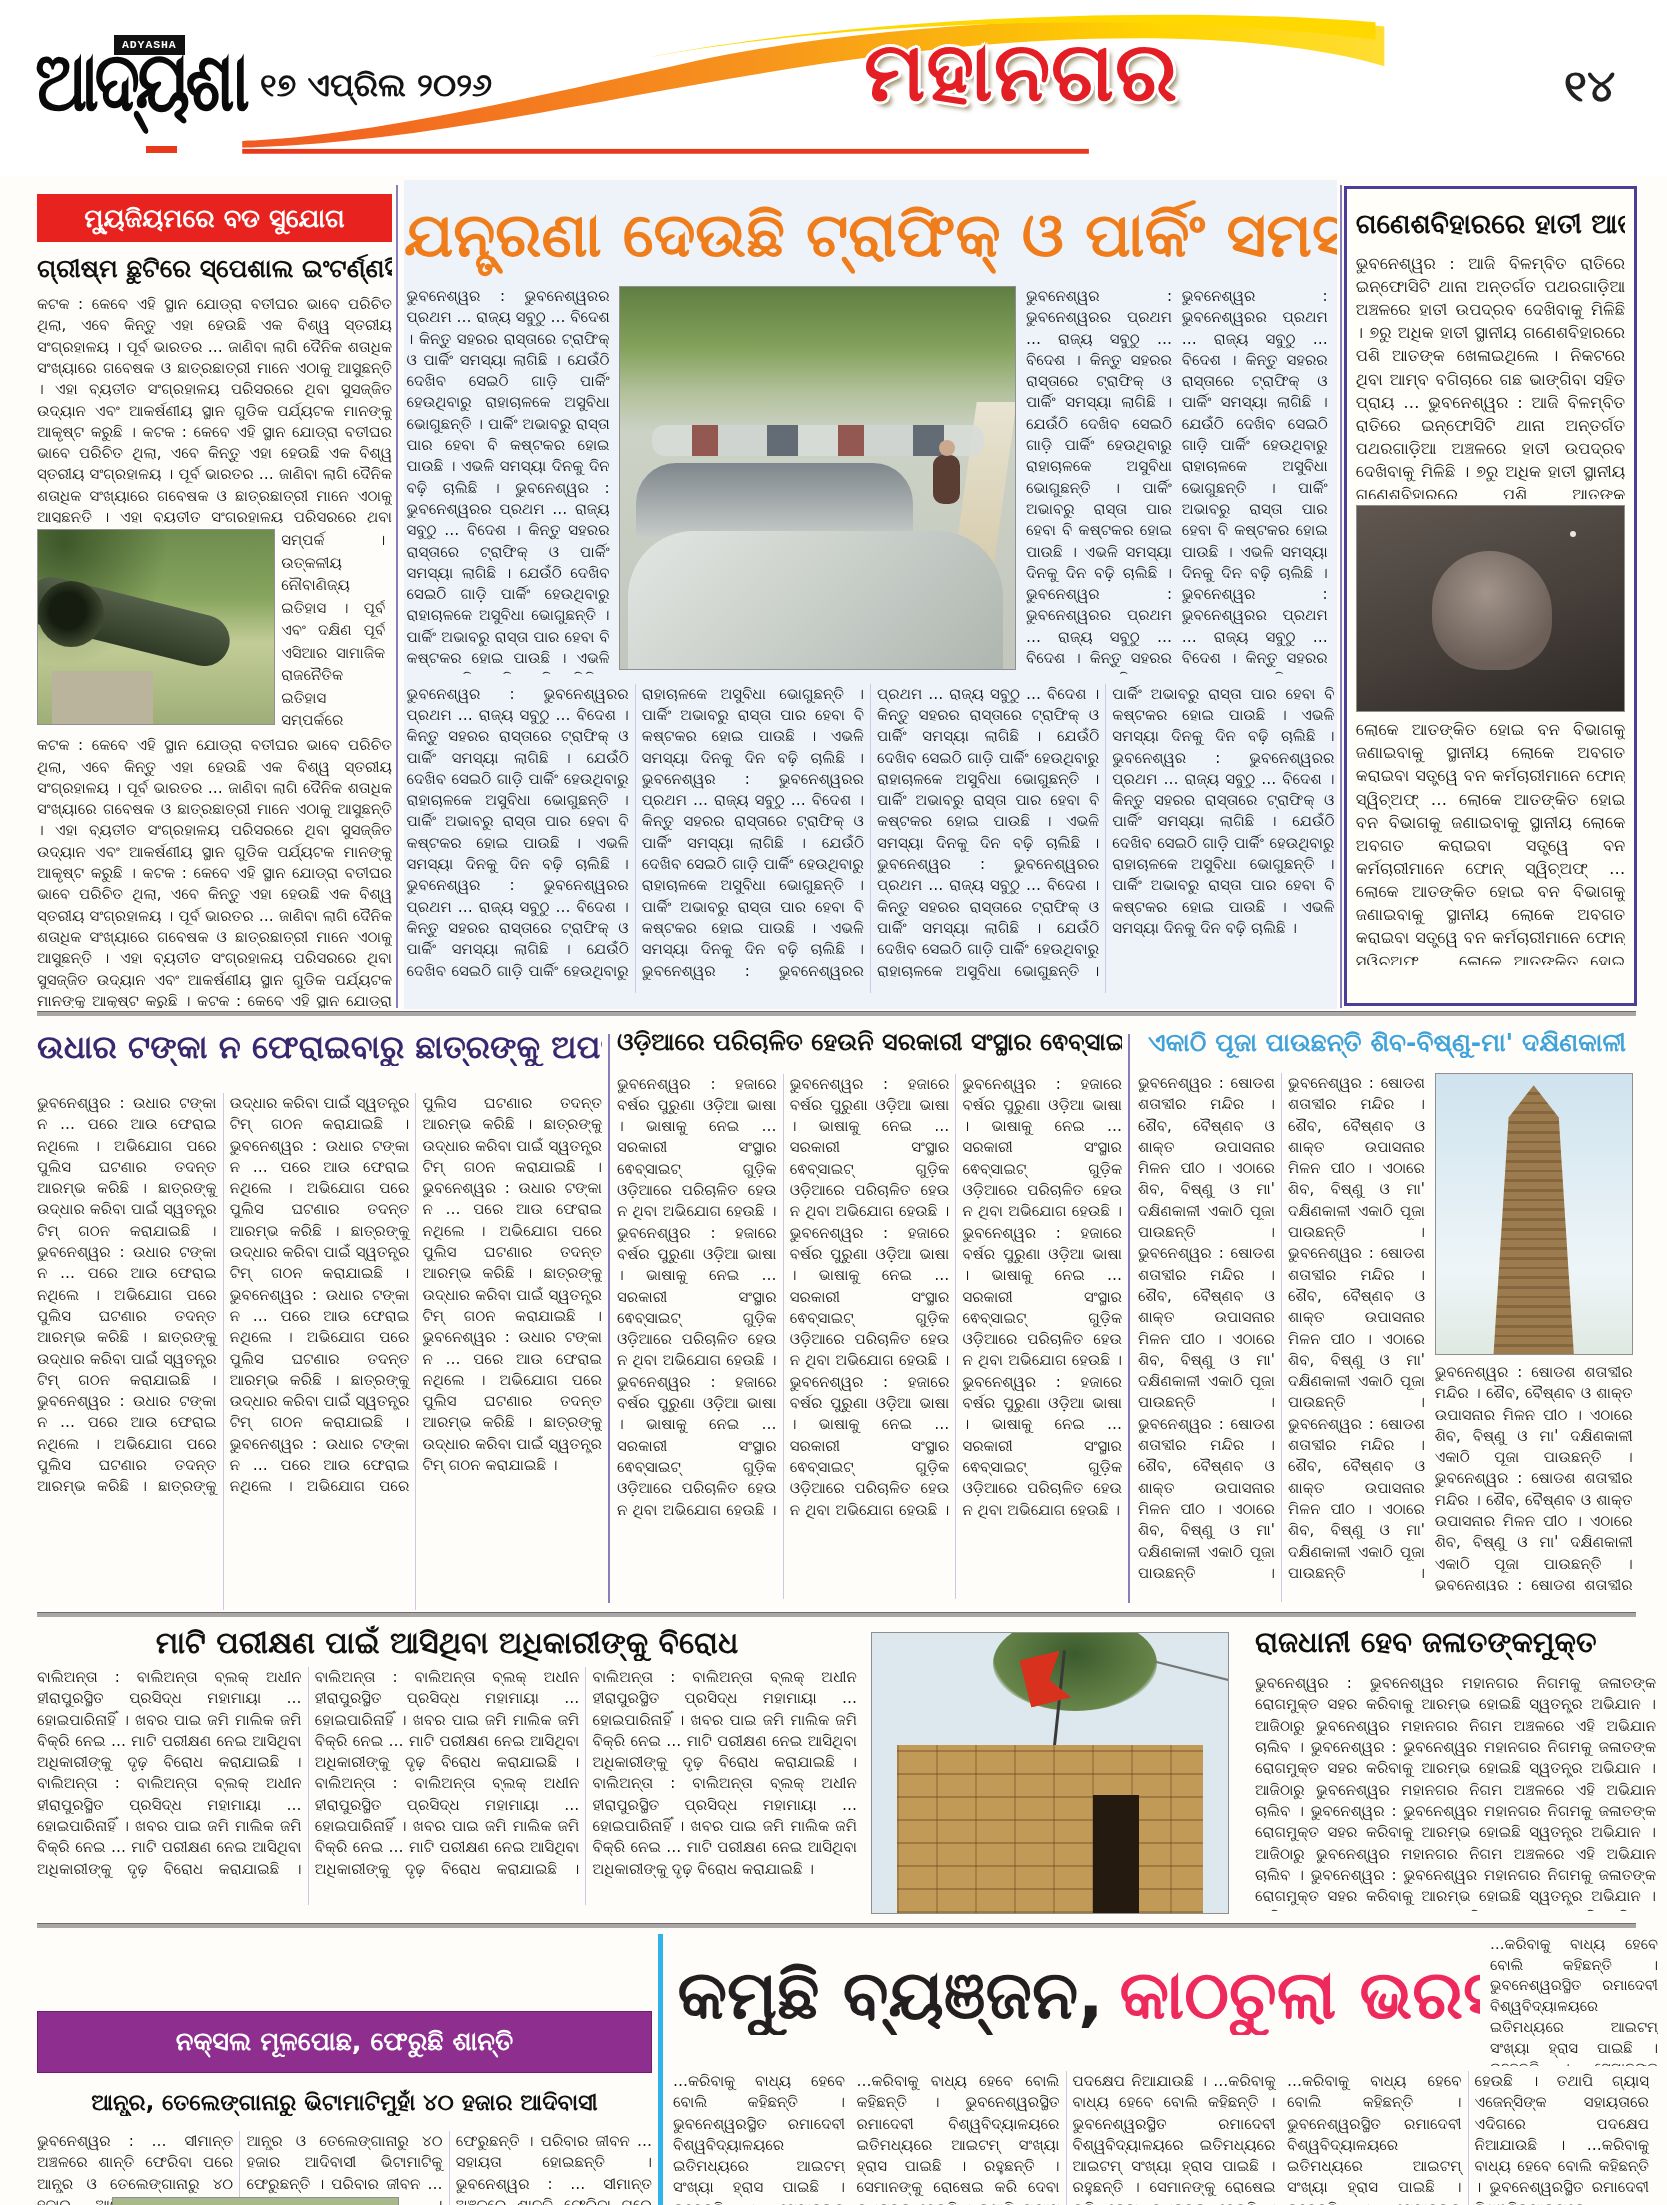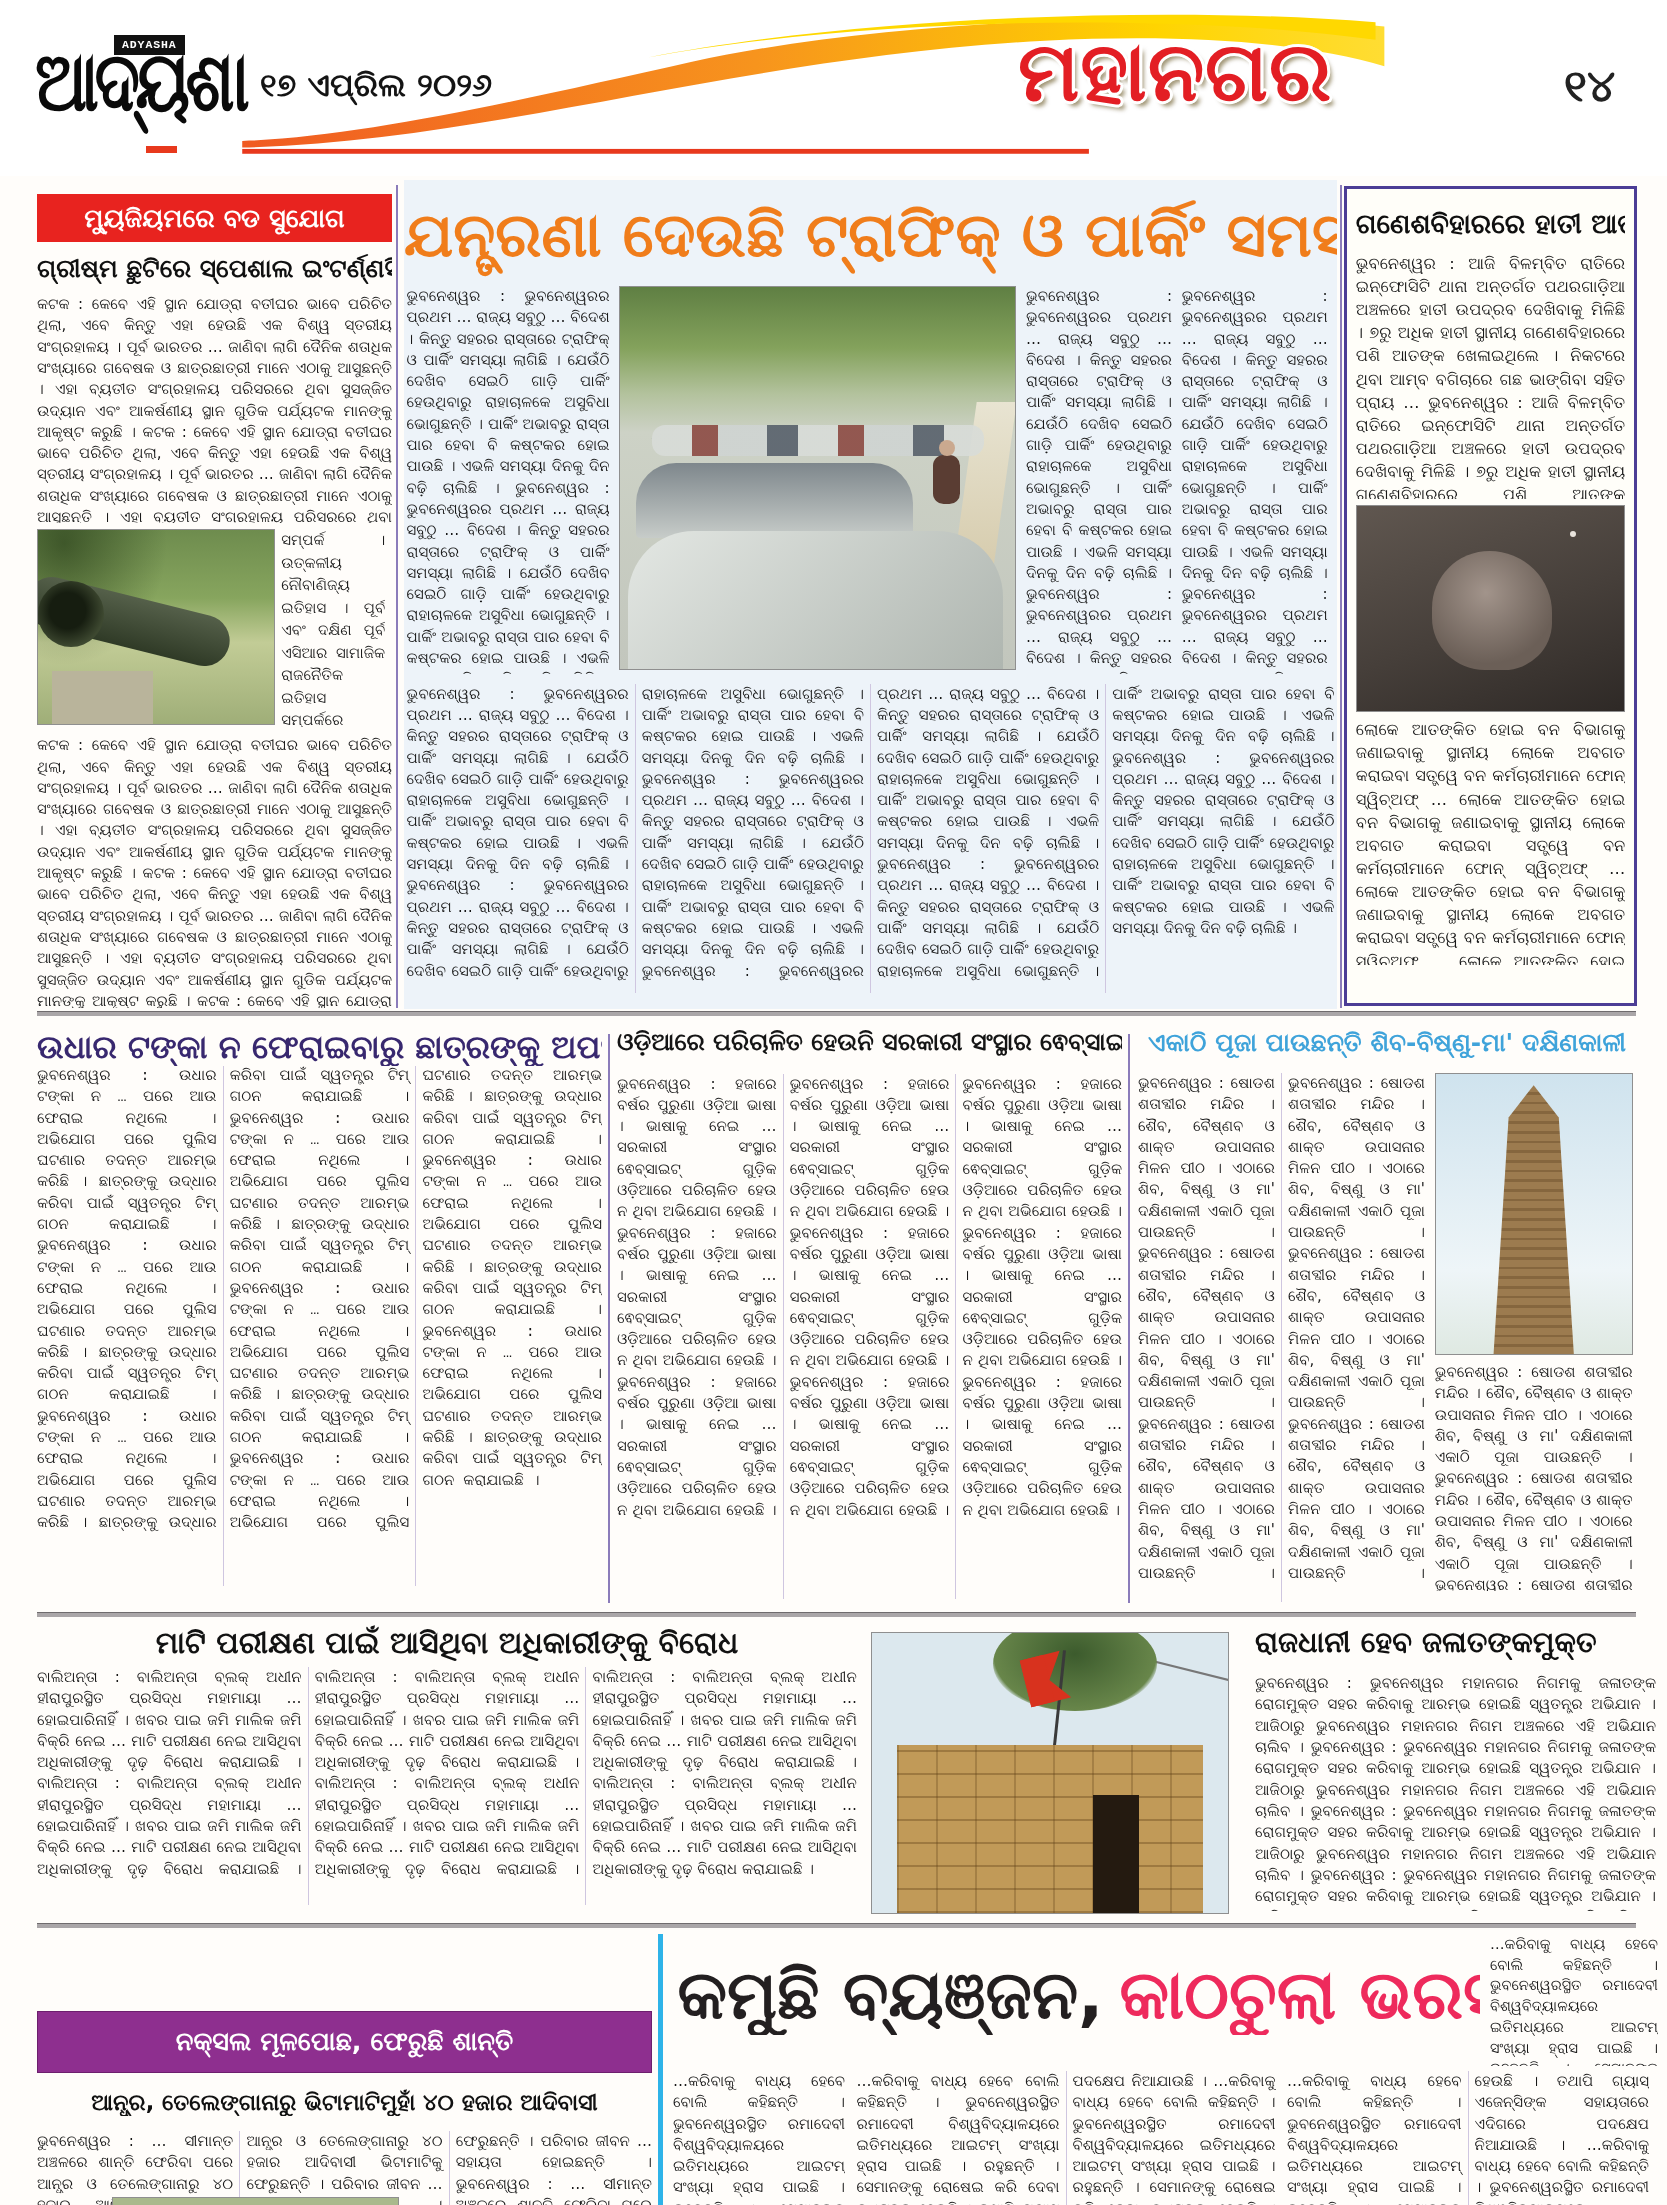--- a/index.html
+++ b/index.html
@@ -9,21 +9,21 @@
   }
   
   #masthead{position:absolute;left:0;top:0;width:1667px;height:176px;background:#ffffff;}
   .swoosh{position:absolute;left:229px;top:8.8px;width:1173px;height:154px;}
   .logo{position:absolute;left:35px;top:31px;width:212px;height:123px;font-family:Liberation Mono, monospace;}
   .logo-text{font-size:66px;font-weight:900;letter-spacing:-4.4px;color:#0a0a0a;line-height:115px;transform:scaleY(1.25);}
   .logo-badge{position:absolute;left:79px;top:3.5px;background:#111;color:#fff;font-size:11.5px;letter-spacing:0.9px;padding:3.5px 8px;font-weight:700;}
   .logo-underline{position:absolute;left:146px;top:146px;width:31px;height:7px;background:#e8391d;}
   .mast-date{position:absolute;left:260px;top:66px;font-size:32px;font-weight:800;color:#141414;}
   .section-title{
-    position:absolute;left:864px;top:24px;width:468px;text-align:right;
+    position:absolute;left:864px;top:24px;width:468px;text-align:left;
     font-size:82px;font-weight:900;color:#e31e24;letter-spacing:0.9px;
     text-shadow:-3.1px 0 0 #fff,3.1px 0 0 #fff,0 -3.1px 0 #fff,0 3.1px 0 #fff,-2.2px -2.2px 0 #fff,2.2px 2.2px 0 #fff,-2.2px 2.2px 0 #fff,2.2px -2.2px 0 #fff,4.4px 5.3px 4.4px rgba(80,60,0,.55);
   }
   .page-num{position:absolute;left:1564px;top:60px;font-size:44px;font-weight:800;color:#222;}
   
   .module{position:absolute;overflow:hidden;}
   .vrule{position:absolute;width:1.8px;background:#8b7cba;}
   .hdivider{position:absolute;height:4.4px;background:#aaa6a8;border-top:0.9px solid #6f6b6d;}
   .bodytext{font-size:15px;line-height:1.42;text-align:justify;color:#181818;overflow:hidden;}
   .cols3{column-count:3;column-gap:13.2px;column-rule:0.9px solid #cfc6e0;}
@@ -61,21 +61,21 @@
   #mod-elephant{left:1344px;top:186px;width:293px;height:820px;border:3.1px solid #4c3d96;box-sizing:border-box;background:#fffef9;padding:7px 8.8px;}
   .eleph-headline{margin-top:11.5px;font-size:27px;font-weight:800;color:#0f0f0f;text-align:center;white-space:nowrap;overflow:hidden;}
   .eleph-body1{margin-top:12.3px;height:247px;font-size:16.3px;}
   .ph-elephant{width:100%;height:207px;margin:6.2px 0;background:linear-gradient(160deg,#605750,#463f3a 55%,#2e2926);}
   .eleph-shape{position:absolute;left:28%;top:22%;width:45%;height:58%;border-radius:48% 52% 40% 44%;background:radial-gradient(circle at 45% 35%,#a2948b,#6b5f57 70%);}
   .eleph-speck{position:absolute;right:18%;top:12%;width:6.2px;height:6.2px;border-radius:50%;background:#e9e4dd;}
   .eleph-body2{height:247px;font-size:16.3px;}
   
   #mod-kidnap{left:37px;top:1028px;width:565px;height:582px;}
   .kidnap-headline{font-size:32px;font-weight:900;color:#38286f;text-align:center;white-space:nowrap;overflow:hidden;}
-  .kidnap-body{margin-top:0;height:520px;font-family:Liberation Mono, monospace;}
+  .kidnap-body{margin-top:27px;height:520px;}
   #mod-website{left:617px;top:1028px;width:505px;height:582px;}
   .website-headline{font-size:24px;font-weight:900;color:#151515;text-align:center;white-space:nowrap;overflow:hidden;}
   .website-body{margin-top:17.6px;height:525px;}
   #mod-temple{left:1138px;top:1028px;width:498px;height:582px;}
   .temple-headline{font-size:25px;font-weight:900;color:#3fa3da;text-align:center;white-space:nowrap;overflow:hidden;}
   .temple-row{display:flex;gap:9.7px;margin-top:15px;height:529px;}
   .temple-left{width:287px;}
   .temple-right{width:198px;display:flex;flex-direction:column;gap:7px;}
   .ph-tower{width:100%;height:282px;background:linear-gradient(#cfe3ee,#eef5f8 70%,#dfe9e2);}
   .tower-shape{position:absolute;left:18%;top:4%;width:64%;height:96%;clip-path:polygon(18% 100%,82% 100%,70% 12%,50% 0,30% 12%);background:repeating-linear-gradient(0deg,#9c7b4f 0 7px,#85663e 7px 9.7px);}

